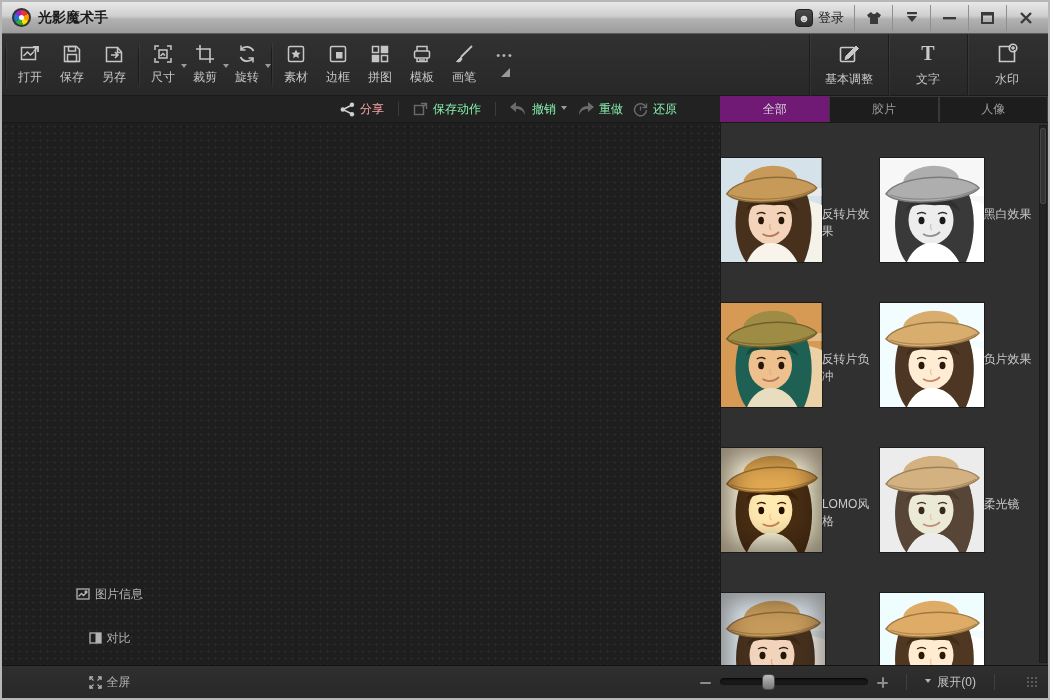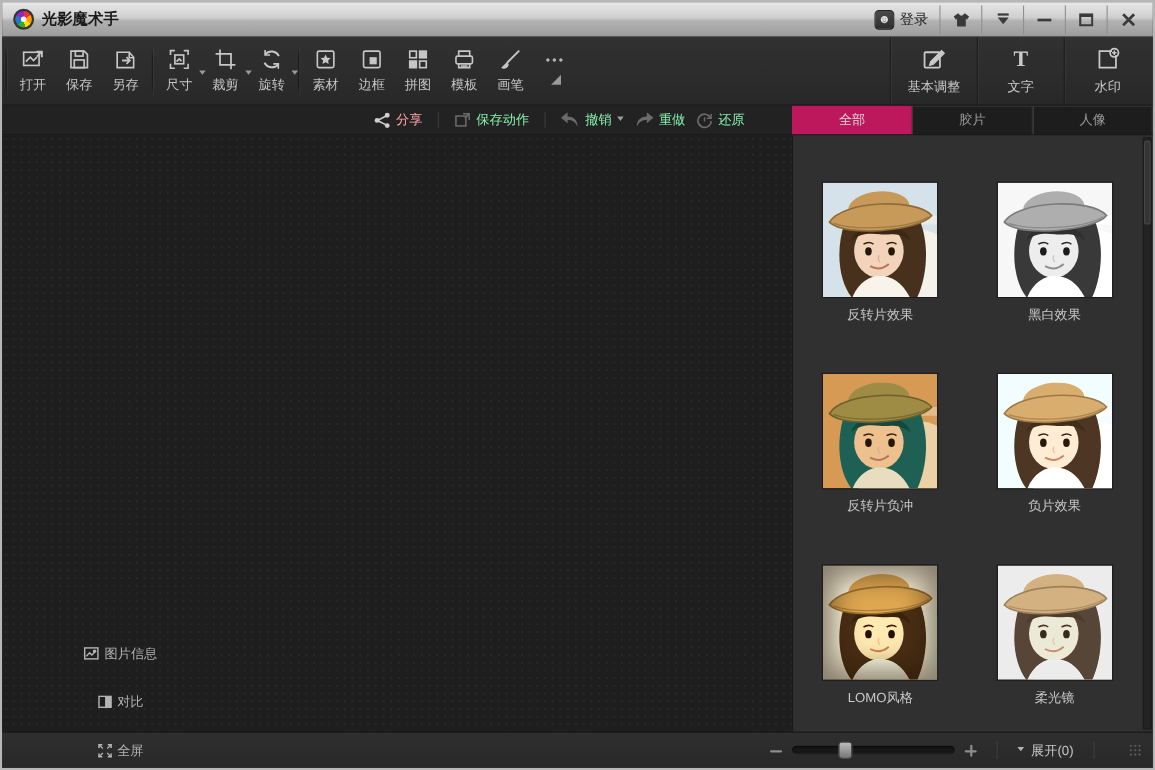--- a/index.html
+++ b/index.html
@@ -60,31 +60,31 @@
   .subbar { height:27px; flex:0 0 27px; display:flex; background:#222; border-bottom:1px solid #191919; }
   .actions { width:718px; display:flex; align-items:center; padding-left:338px; gap:10px;
     font-size:12px; white-space:nowrap; }
   .act { display:flex; align-items:center; gap:5px; color:#fca5a5; }
   .act.disabled { color:#86efac; }
   .act.disabled svg { opacity:.42; }
   .act-sep { width:1px; height:14px; background:#3c3c3c; margin:0 4px; }
   .tabs { flex:1; display:flex; }
   .tab { flex:1; display:flex; align-items:center; justify-content:center; font-size:12px;
     color:#9b9b9b; background:#1d1d1d; border:1px solid #383838; border-bottom:none; }
-  .tab.active { background:#be185d; color:#d8d8d8; border-color:transparent; }
+  .tab.active { background:#701a75; color:#d8d8d8; border-color:transparent; }
 
   
   .content { flex:1; display:flex; min-height:0; }
   .canvas { flex:1; background-color:#1e1e1e;
     background-image:radial-gradient(rgba(255,255,255,.05) 1px, transparent 1.3px);
     background-size:7px 7px; }
   .panel { width:328px; background:#303030; position:relative; overflow:hidden;
     border-left:1px solid #1a1a1a; }
   .grid { display:grid; grid-template-columns:1fr 1fr; padding-top:14px; padding-right:10px; }
-  .cell { height:145px; display:flex; flex-direction:column; align-items:center;margin-top:29px; }
+  .cell { height:145px; display:flex; flex-direction:row; align-items:center; }
   .thumb { width:104px; height:104px; position:relative; overflow:hidden;
     box-shadow:0 0 0 1px rgba(0,0,0,.4); }
   .thumb svg { width:100%; height:100%; display:block; }
   .thumb-label { margin-top:8px; font-size:12px; color:#c9c9c9; height:15px; }
 
   
   .f-normal  svg { filter:saturate(1.08); }
   .f-cross { --hair:#1e6154; --hair2:#15483d; --skin:#eec08d; --bg:#d69a55; --light:#ecd0a6;
     --hat:#9e8b44; --hatd:#6f5f2c; --shirt:#e9ddc0; }
   .f-bw      svg { filter:grayscale(1) brightness(1.1); }

